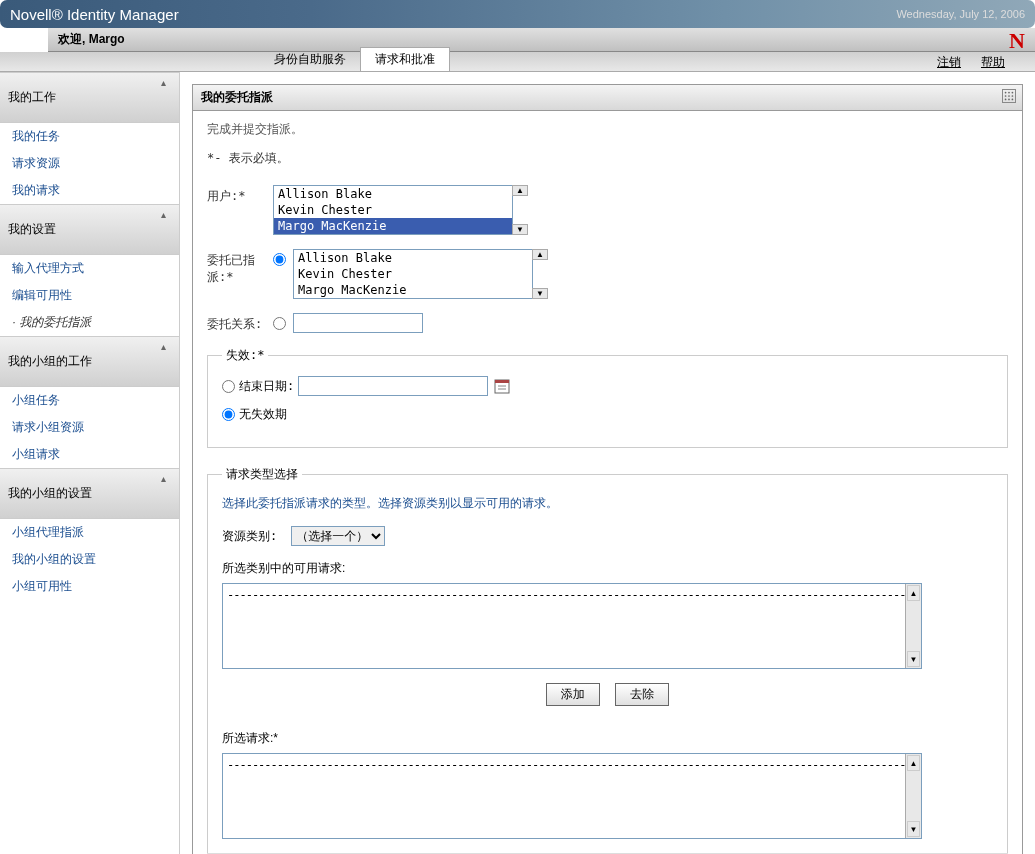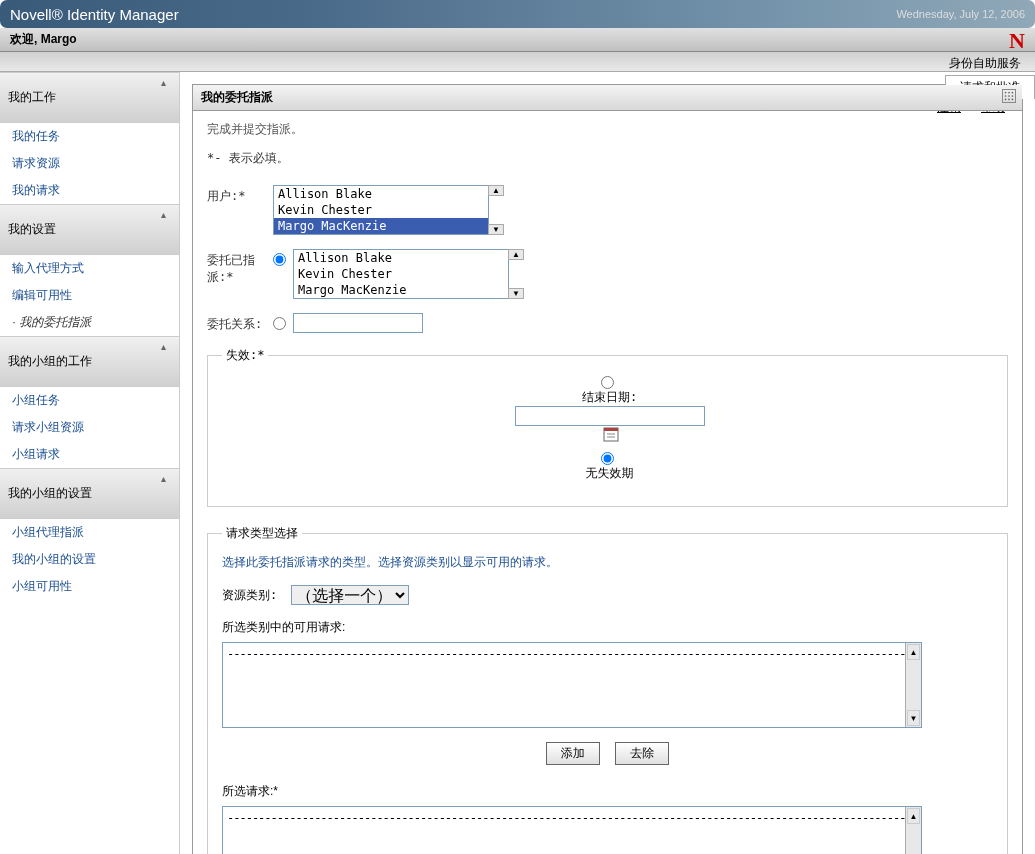--- a/index.html
+++ b/index.html
@@ -1,66 +1,66 @@
 <!DOCTYPE html>
 <html><head>
 <meta charset="utf-8">
 <style>
 * { box-sizing: border-box; margin: 0; padding: 0; }
 body { font-family: Arial, sans-serif; font-size: 12px; background: #fff; width: 1035px; }
 .header { background: linear-gradient(to right, #3a5a7a 0%, #4a6a8a 30%, #7090a8 70%, #90a8b8 100%); height: 28px; display: flex; justify-content: space-between; align-items: center; padding: 0 10px; color: #fff; position: relative; border-radius: 7px; }
 .header-title { font-size: 15px; font-weight: normal; }
 .header-date { font-size: 11px; color: #ddd; }
-.welcome-bar { background: linear-gradient(to bottom, #e0e0e0, #c0c0c0); height: 24px; display: flex; align-items: center; padding: 0 10px; border-bottom: 1px solid #888; }
+.welcome-bar { background: linear-gradient(to bottom, #e0e0e0, #c0c0c0); height: 24px; display: flex; align-items: center; padding: 0 10px; border-bottom: 1px solid #888; margin-left: 48px; }
 .welcome-text { font-size: 12px; font-weight: bold; }
-.tabs-bar { background: linear-gradient(to bottom, #d0d0d0, #e8e8e8); height: 20px; display: flex; align-items: flex-end; padding-left: 260px; border-bottom: 1px solid #aaa; position: relative; flex-direction: column; }
+.tabs-bar { background: linear-gradient(to bottom, #d0d0d0, #e8e8e8); height: 20px; display: flex; align-items: flex-end; padding-left: 260px; border-bottom: 1px solid #aaa; position: relative; }
 .tab { padding: 3px 14px; font-size: 12px; cursor: pointer; }
 .tab.active { background: #fff; border: 1px solid #aaa; border-bottom: none; }
 .tabs-right { margin-left: auto; padding-right: 30px; display: flex; gap: 20px; text-decoration: underline; }
 .n-logo { position: absolute; right: 8px; top: 28px; width: 20px; height: 24px; z-index: 10; }
 .container { display: flex; }
 .sidebar { width: 180px; background: #fff; border-right: 1px solid #ccc; }
 .sb-header { background: linear-gradient(to bottom, #f0f0f0, #d0d0d0); padding: 16px 8px; font-size: 12px; border-top: 1px solid #ccc; border-bottom: 1px solid #ccc; position: relative; }
 .sb-collapse { position: absolute; right: 6px; top: 4px; width: 12px; height: 12px; font-size: 10px; color: #666; }
 .sb-link { display: block; padding: 5px 12px; color: #1a4d8f; text-decoration: none; font-size: 12px; }
 .sb-link.active { color: #333; font-weight: normal; font-style: italic; }
 .main { flex: 1; padding: 12px; }
 .panel { border: 1px solid #999; }
 .panel-header { background: linear-gradient(to bottom, #f4f4f4, #d8d8d8); padding: 4px 8px; font-weight: bold; font-size: 12px; border-bottom: 1px solid #999; position: relative; }
 .panel-icon { position: absolute; right: 6px; top: 4px; width: 14px; height: 14px; border: 1px solid #888; }
 .panel-body { padding: 10px 14px; }
 .instruction { color: #555; margin-bottom: 12px; }
 .required-note { color: #333; margin-bottom: 18px; font-family: monospace; font-size: 12px; }
 .form-row { display: flex; align-items: flex-start; margin-bottom: 14px; }
 .form-label { width: 66px; flex-shrink: 0; font-size: 12px; font-family: monospace; color: #333; padding-top: 3px; }
-.listbox { border: 1px solid #7b9ebd; width: 216px; font-family: monospace; font-size: 12px; }
+.listbox { border: 1px solid #7b9ebd; width: 240px; font-family: monospace; font-size: 12px; }
 .listbox-item { padding: 1px 4px; }
 .listbox-item.hl { background: #3a5daf; color: #fff; }
 .scrollbtn { width: 16px; background: #e8e8e8; border: 1px solid #aaa; display: flex; align-items: center; justify-content: center; font-size: 8px; }
 .lb-wrap { display: flex; }
 .lb-scroll { display: flex; flex-direction: column; justify-content: space-between; margin-left: -1px; }
 .radio-col { width: 20px; flex-shrink: 0; padding-top: 3px; }
 .text-input { border: 1px solid #7b9ebd; height: 20px; padding: 2px 4px; }
 .fieldset { border: 1px solid #ccc; padding: 12px 14px 14px; margin-bottom: 18px; }
 .fieldset legend { font-size: 12px; font-family: monospace; padding: 0 4px; }
-.exp-row { display: flex; align-items: center; margin-bottom: 10px; flex-direction: column; }
+.exp-row { display: flex; align-items: center; margin-bottom: 10px; }
 .exp-row label { font-size: 12px; font-family: monospace; margin-left: 4px; }
 input[type=radio] { margin: 0; vertical-align: middle; }
 .cal-icon { width: 16px; height: 16px; margin-left: 6px; display: inline-block; }
 .cal-icon svg { width: 16px; height: 16px; }
 .sel-note { color: #1a4d8f; margin-bottom: 14px; }
 .select-row { display: flex; align-items: center; margin-bottom: 14px; }
 .select-row label { font-family: monospace; font-size: 12px; margin-right: 14px; }
-select { border: 1px solid #7b9ebd; font-size: 16px; height: 20px; }
+select { border: 1px solid #7b9ebd; font-size: 12px; height: 20px; }
 .big-list-label { font-size: 12px; margin-bottom: 6px; }
 .big-list { border: 1px solid #7b9ebd; height: 86px; width: 700px; display: flex; margin-bottom: 14px; }
 .big-list-inner { flex: 1; padding: 4px; font-family: monospace; font-size: 12px; overflow: hidden; white-space: nowrap; }
 .big-scroll { width: 16px; background: #e8e8e8; border-left: 1px solid #aaa; display: flex; flex-direction: column; justify-content: space-between; }
 .big-scroll div { height: 16px; display: flex; align-items: center; justify-content: center; font-size: 8px; border: 1px solid #ccc; margin: 1px; }
-.btn-row { text-align: center; margin-bottom: 18px; }
+.btn-row { text-align: center; margin-bottom: 24px; }
 button { font-size: 12px; padding: 2px 14px; border: 1px solid #666; background: linear-gradient(to bottom, #fff, #e0e0e0); cursor: pointer; margin: 0 6px; }
 button:disabled { color: #999; }
 .footer-btns { padding: 8px 14px; border-top: 1px solid #ddd; }
 .footer-btns button { margin: 0 4px 0 0; padding: 2px 10px; }
 .dashes { letter-spacing: -1px; }
 </style>
 </head>
 <body>
 
 <div class="header">

